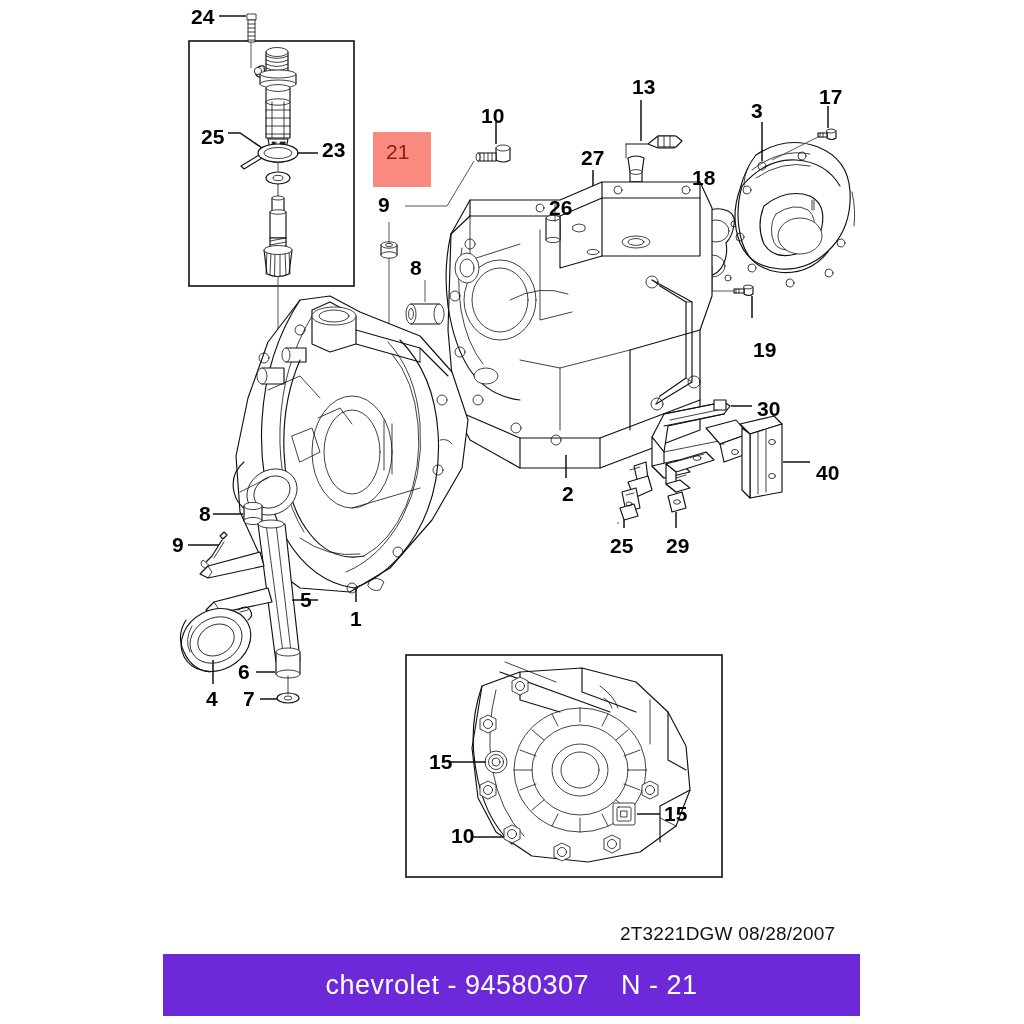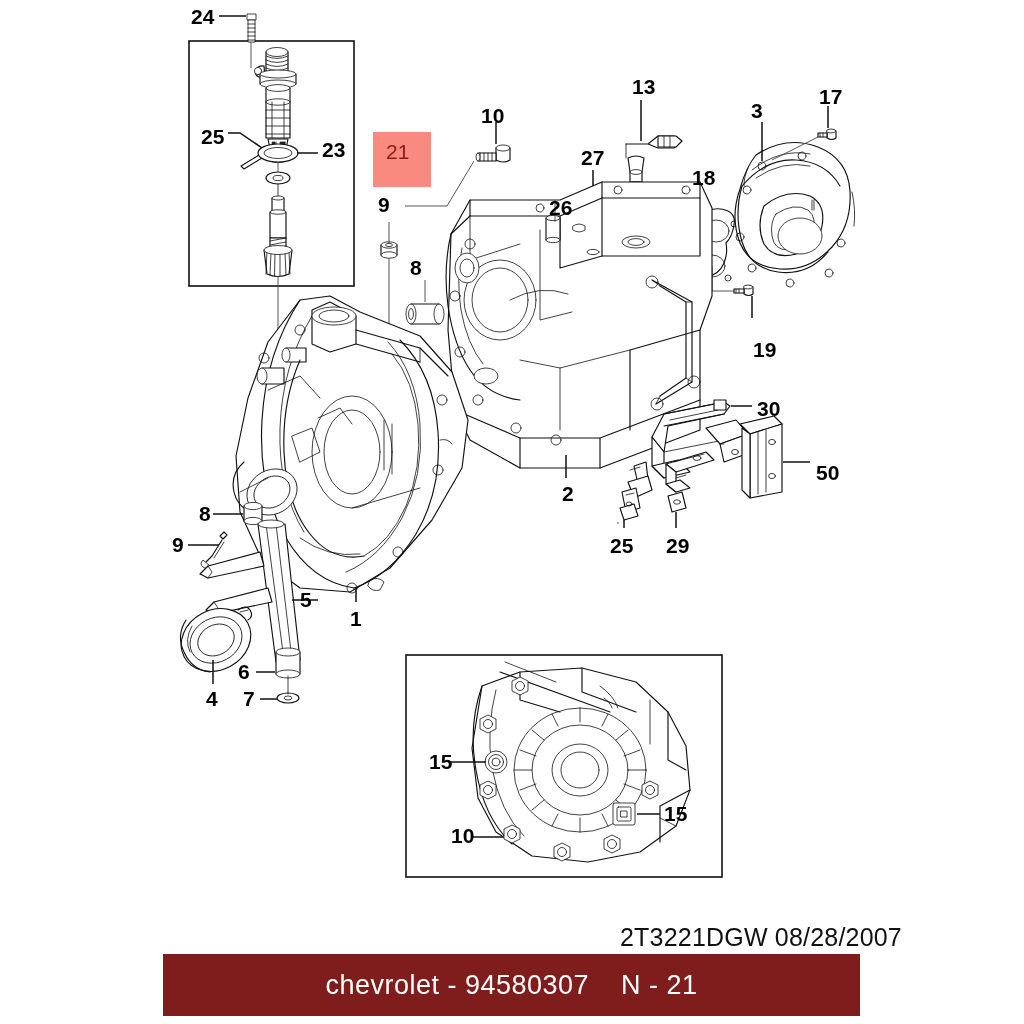--- a/index.html
+++ b/index.html
@@ -29,31 +29,31 @@
     font-weight:400;
   }
   .hlbox{
     position:absolute;
     background:#f98a80;
   }
   #drawing-code{
     position:absolute;
     left:620px;top:923px;
     font-family:"Liberation Sans", sans-serif;
-    font-size:25px;
+    font-size:19px;
     font-weight:400;
     letter-spacing:0.2px;
     color:#111;
     white-space:nowrap;
   }
   #banner{
     position:absolute;
     left:163px;top:954px;
     width:697px;height:62px;
-    background:#7f1d1d;
+    background:#6d28d9;
   }
   #banner-text{
     position:absolute;
     left:0;top:0;width:697px;height:62px;
     display:flex;align-items:center;justify-content:center;
     color:#ffffff;
     font-size:27px;
     font-weight:400;
     letter-spacing:0.5px;
     white-space:pre;
@@ -560,21 +560,21 @@
   <div class="callout" style="left:481px;top:105px;">10</div>
   <div class="callout" style="left:549px;top:197px;">26</div>
   <div class="callout" style="left:581px;top:147px;">27</div>
   <div class="callout" style="left:632px;top:76px;">13</div>
   <div class="callout" style="left:692px;top:167px;">18</div>
   <div class="callout" style="left:751px;top:100px;">3</div>
   <div class="callout" style="left:819px;top:86px;text-align:right;">17</div>
   <div class="callout" style="left:753px;top:339px;">19</div>
   <div class="callout" style="left:562px;top:483px;">2</div>
   <div class="callout" style="left:757px;top:398px;">30</div>
-  <div class="callout" style="left:816px;top:462px;">50</div>
+  <div class="callout" style="left:816px;top:462px;">40</div>
   <div class="callout" style="left:610px;top:535px;">25</div>
   <div class="callout" style="left:666px;top:535px;">29</div>
   <div class="callout" style="left:199px;top:503px;">8</div>
   <div class="callout" style="left:172px;top:534px;">9</div>
   <div class="callout" style="left:300px;top:589px;">5</div>
   <div class="callout" style="left:206px;top:688px;">4</div>
   <div class="callout" style="left:238px;top:661px;">6</div>
   <div class="callout" style="left:243px;top:688px;">7</div>
   <div class="callout" style="left:350px;top:608px;">1</div>
   <div class="callout" style="left:429px;top:751px;">15</div>

